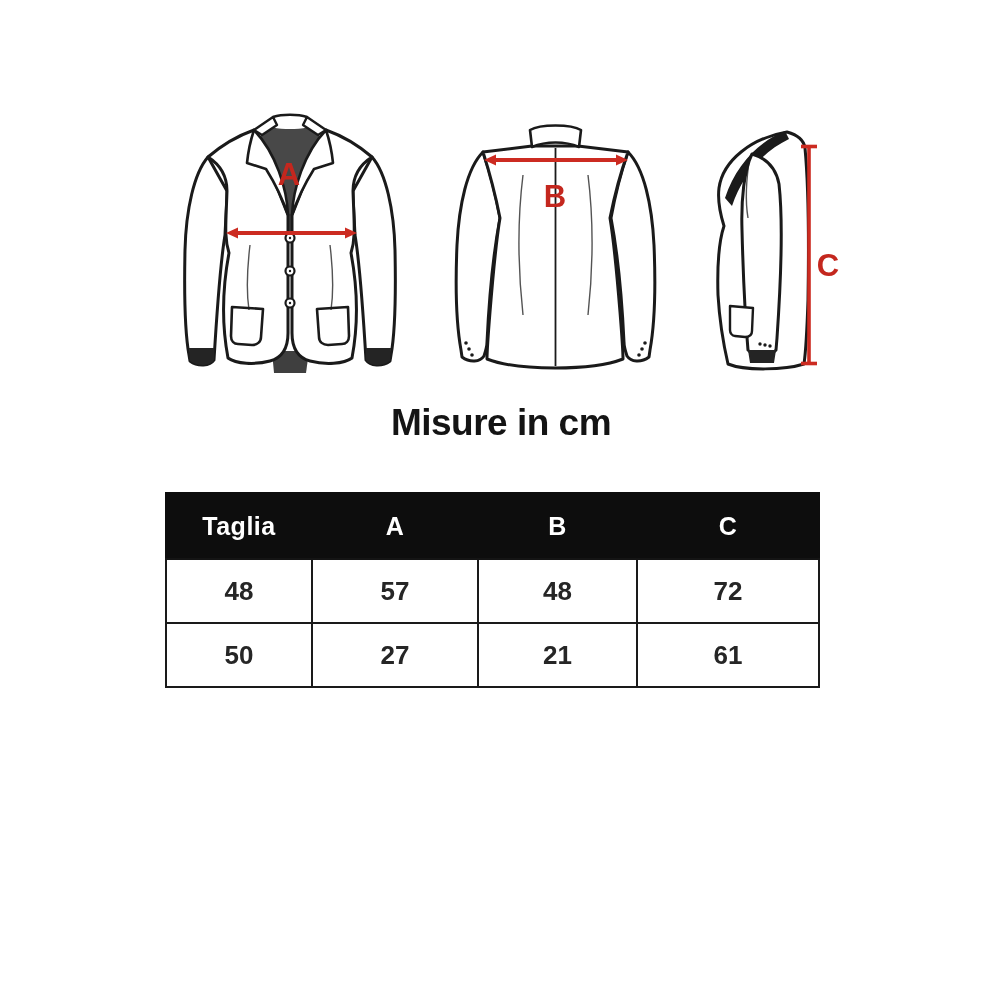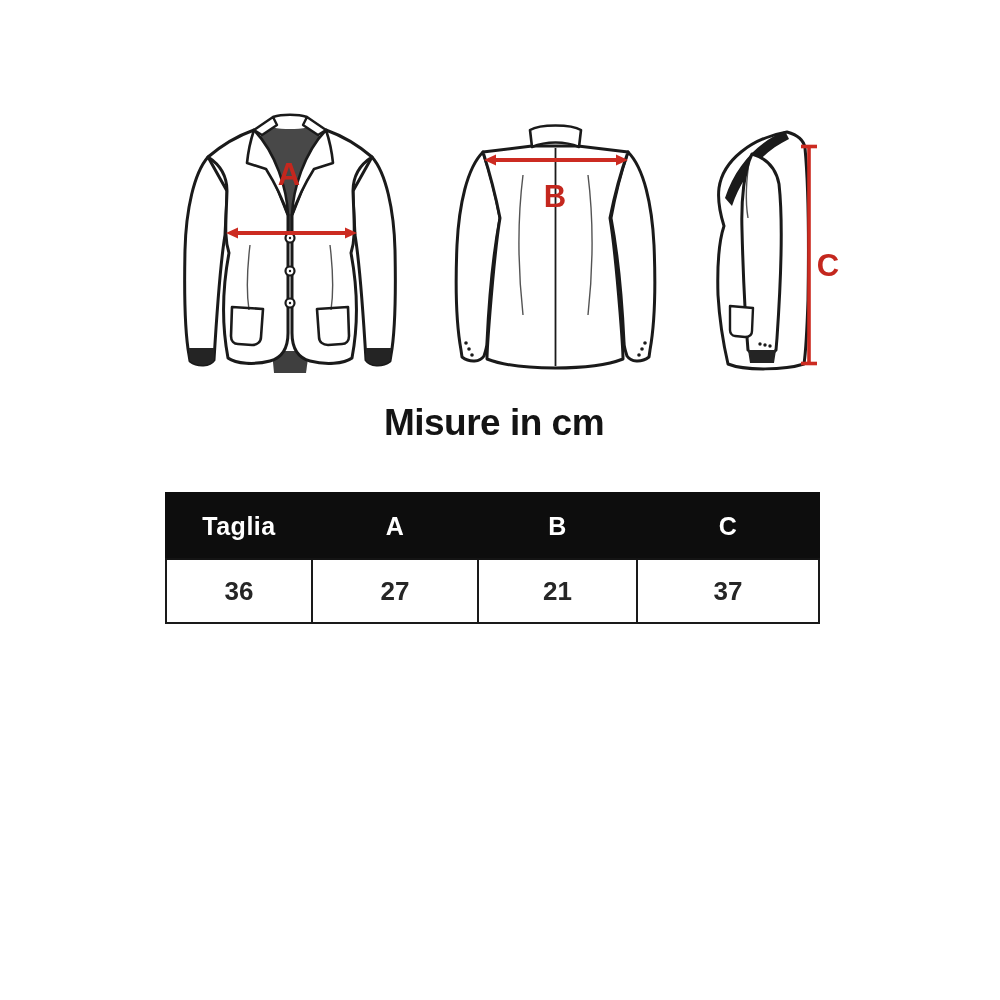--- a/index.html
+++ b/index.html
@@ -6,21 +6,21 @@
   .canvas{
     position:relative;width:1000px;height:1000px;background:#ffffff;
     font-family:"Liberation Sans", sans-serif;overflow:hidden;
   }
   .illus{position:absolute;}
   .measure-label{
     position:absolute;transform:translate(-50%,-50%);
     font-weight:800;font-size:31px;line-height:1;color:#c4271e;
   }
   .page-title{
-    position:absolute;left:4px;top:402px;width:980px;text-align:center;
+    position:absolute;left:11px;top:402px;width:980px;text-align:center;
     font-size:37px;font-weight:800;letter-spacing:-0.5px;color:#141414;
   }
   table.size-table{
     position:absolute;left:165px;top:492px;
     border-collapse:collapse;table-layout:fixed;
     border:2px solid #141414;
     padding-left:27px;
   }
   table.size-table th{
     background:#0d0d0d;color:#ffffff;
@@ -160,21 +160,27 @@
     <thead>
       <tr>
         <th>Taglia</th>
         <th>A</th>
         <th>B</th>
         <th>C</th>
       </tr>
     </thead>
     <tbody>
       <tr>
-        <td>36</td>
+        <td>48</td>
+        <td>57</td>
+        <td>48</td>
+        <td>72</td>
+      </tr>
+      <tr>
+        <td>50</td>
         <td>27</td>
         <td>21</td>
-        <td>37</td>
+        <td>61</td>
       </tr>
     </tbody>
   </table>
 
 </div>
 
 </body></html>

